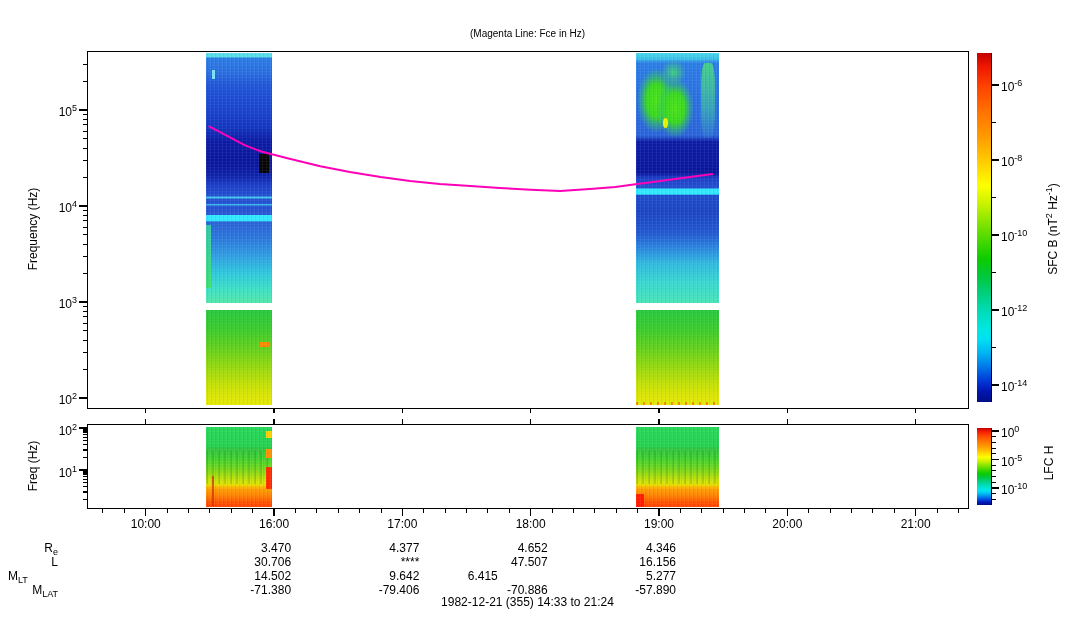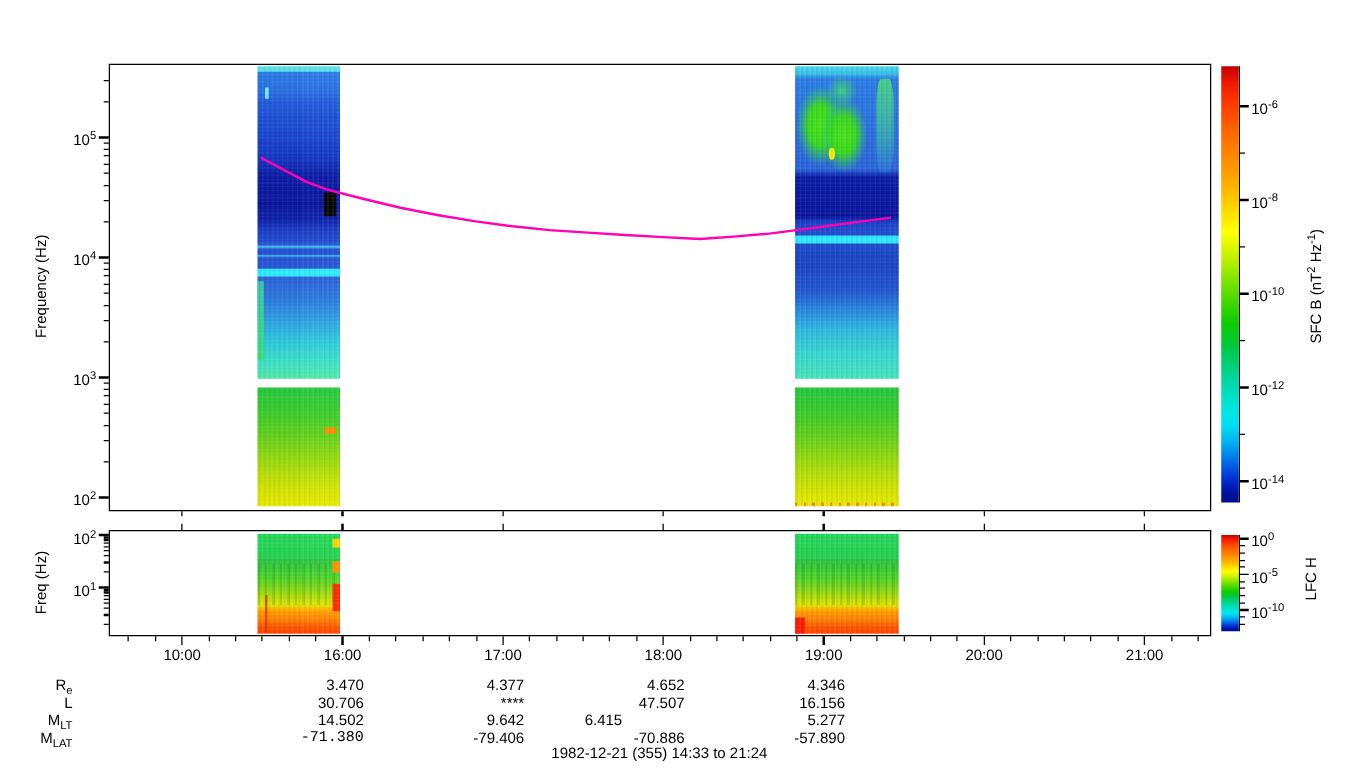--- a/index.html
+++ b/index.html
@@ -61,20 +61,21 @@
   .r1{right:0;top:50%;width:9%;height:28%;background:#ff2a00}
   .rv{left:9%;top:62%;width:3%;height:38%;background:rgba(210,50,0,.75)}
   .r2{left:0;bottom:0;width:10%;height:16%;background:#ff1c00}
   #fce-svg{position:absolute;left:0;top:0;z-index:6;pointer-events:none}
 </style>
 </head>
 <body>
 
 <div id="stage">
 
+  <div class="title ctr sub" style="top:28px">(Magenta Line: Fce in Hz)</div>
 
   <div class="panelbg" style="left:86.5px;top:50.5px;width:882px;height:358px"></div>
   <div class="panelbg" style="left:86.5px;top:423.5px;width:882px;height:85.5px"></div>
 
   <div class="rainbow" style="left:977px;top:53px;width:14px;height:349px"></div>
   <div class="rainbow" style="left:977px;top:428px;width:14px;height:77px"></div>
 
   <div class="pborder" style="left:86.5px;top:50.5px;width:882px;height:358px"></div>
   <div class="pborder" style="left:86.5px;top:423.5px;width:882px;height:85.5px"></div>
 
@@ -232,26 +233,26 @@
     <div style="position: absolute; left: 991px; top: 447.5px; width: 5px; height: 1.2px; background: rgb(0, 0, 0);"></div>
     <div style="position: absolute; left: 991px; top: 453.2px; width: 5px; height: 1.2px; background: rgb(0, 0, 0);"></div>
     <div style="position: absolute; left: 991px; top: 464.6px; width: 5px; height: 1.2px; background: rgb(0, 0, 0);"></div>
     <div style="position: absolute; left: 991px; top: 470.3px; width: 5px; height: 1.2px; background: rgb(0, 0, 0);"></div>
     <div style="position: absolute; left: 991px; top: 476px; width: 5px; height: 1.2px; background: rgb(0, 0, 0);"></div>
     <div style="position: absolute; left: 991px; top: 481.7px; width: 5px; height: 1.2px; background: rgb(0, 0, 0);"></div>
     <div style="position: absolute; left: 991px; top: 493.1px; width: 5px; height: 1.2px; background: rgb(0, 0, 0);"></div>
     <div style="position: absolute; left: 991px; top: 498.8px; width: 5px; height: 1.2px; background: rgb(0, 0, 0);"></div>
     <div class="tl" style="position: absolute; left: 8px; top: 542px; width: 50px; text-align: right;">R<sub>e</sub></div>
     <div class="tl" style="position: absolute; left: 8px; top: 556px; width: 50px; text-align: right;">L</div>
-    <div class="tl" style="position: absolute; left: 8px; top: 570px; width: 50px; text-align: right;">M<sub>LT</sub></div>
+    <div class="tl" style="position: absolute; left: 8px; top: 570px; width: 50px; ">M<sub>LT</sub></div>
     <div class="tl" style="position: absolute; left: 8px; top: 584px; width: 50px; text-align: right;">M<sub>LAT</sub></div>
     <div class="tl" style="position: absolute; left: 211.066px; top: 542px; width: 80px; text-align: right;">3.470</div>
     <div class="tl" style="position: absolute; left: 211.066px; top: 556px; width: 80px; text-align: right;">30.706</div>
     <div class="tl" style="position: absolute; left: 211.066px; top: 570px; width: 80px; text-align: right;">14.502</div>
-    <div class="tl" style="position: absolute; left: 211.066px; top: 584px; width: 80px; text-align: right; font-family: Liberation Mono, monospace;">-71.380</div>
+    <div class="tl" style="position: absolute; left: 211.066px; top: 584px; width: 80px; text-align: right;">-71.380</div>
     <div class="tl" style="position: absolute; left: 339.387px; top: 542px; width: 80px; text-align: right;">4.377</div>
     <div class="tl" style="position: absolute; left: 339.387px; top: 556px; width: 80px; text-align: right;">****</div>
     <div class="tl" style="position: absolute; left: 339.387px; top: 570px; width: 80px; text-align: right;">9.642</div>
     <div class="tl" style="position: absolute; left: 339.387px; top: 584px; width: 80px; text-align: right;">-79.406</div>
     <div class="tl" style="position: absolute; left: 467.708px; top: 542px; width: 80px; text-align: right;">4.652</div>
     <div class="tl" style="position: absolute; left: 467.708px; top: 556px; width: 80px; text-align: right;">47.507</div>
     <div class="tl" style="position: absolute; left: 467.708px; top: 570px; width: 80px; text-align: left;">6.415</div>
     <div class="tl" style="position: absolute; left: 467.708px; top: 584px; width: 80px; text-align: right;">-70.886</div>
     <div class="tl" style="position: absolute; left: 596.029px; top: 542px; width: 80px; text-align: right;">4.346</div>
     <div class="tl" style="position: absolute; left: 596.029px; top: 556px; width: 80px; text-align: right;">16.156</div>

